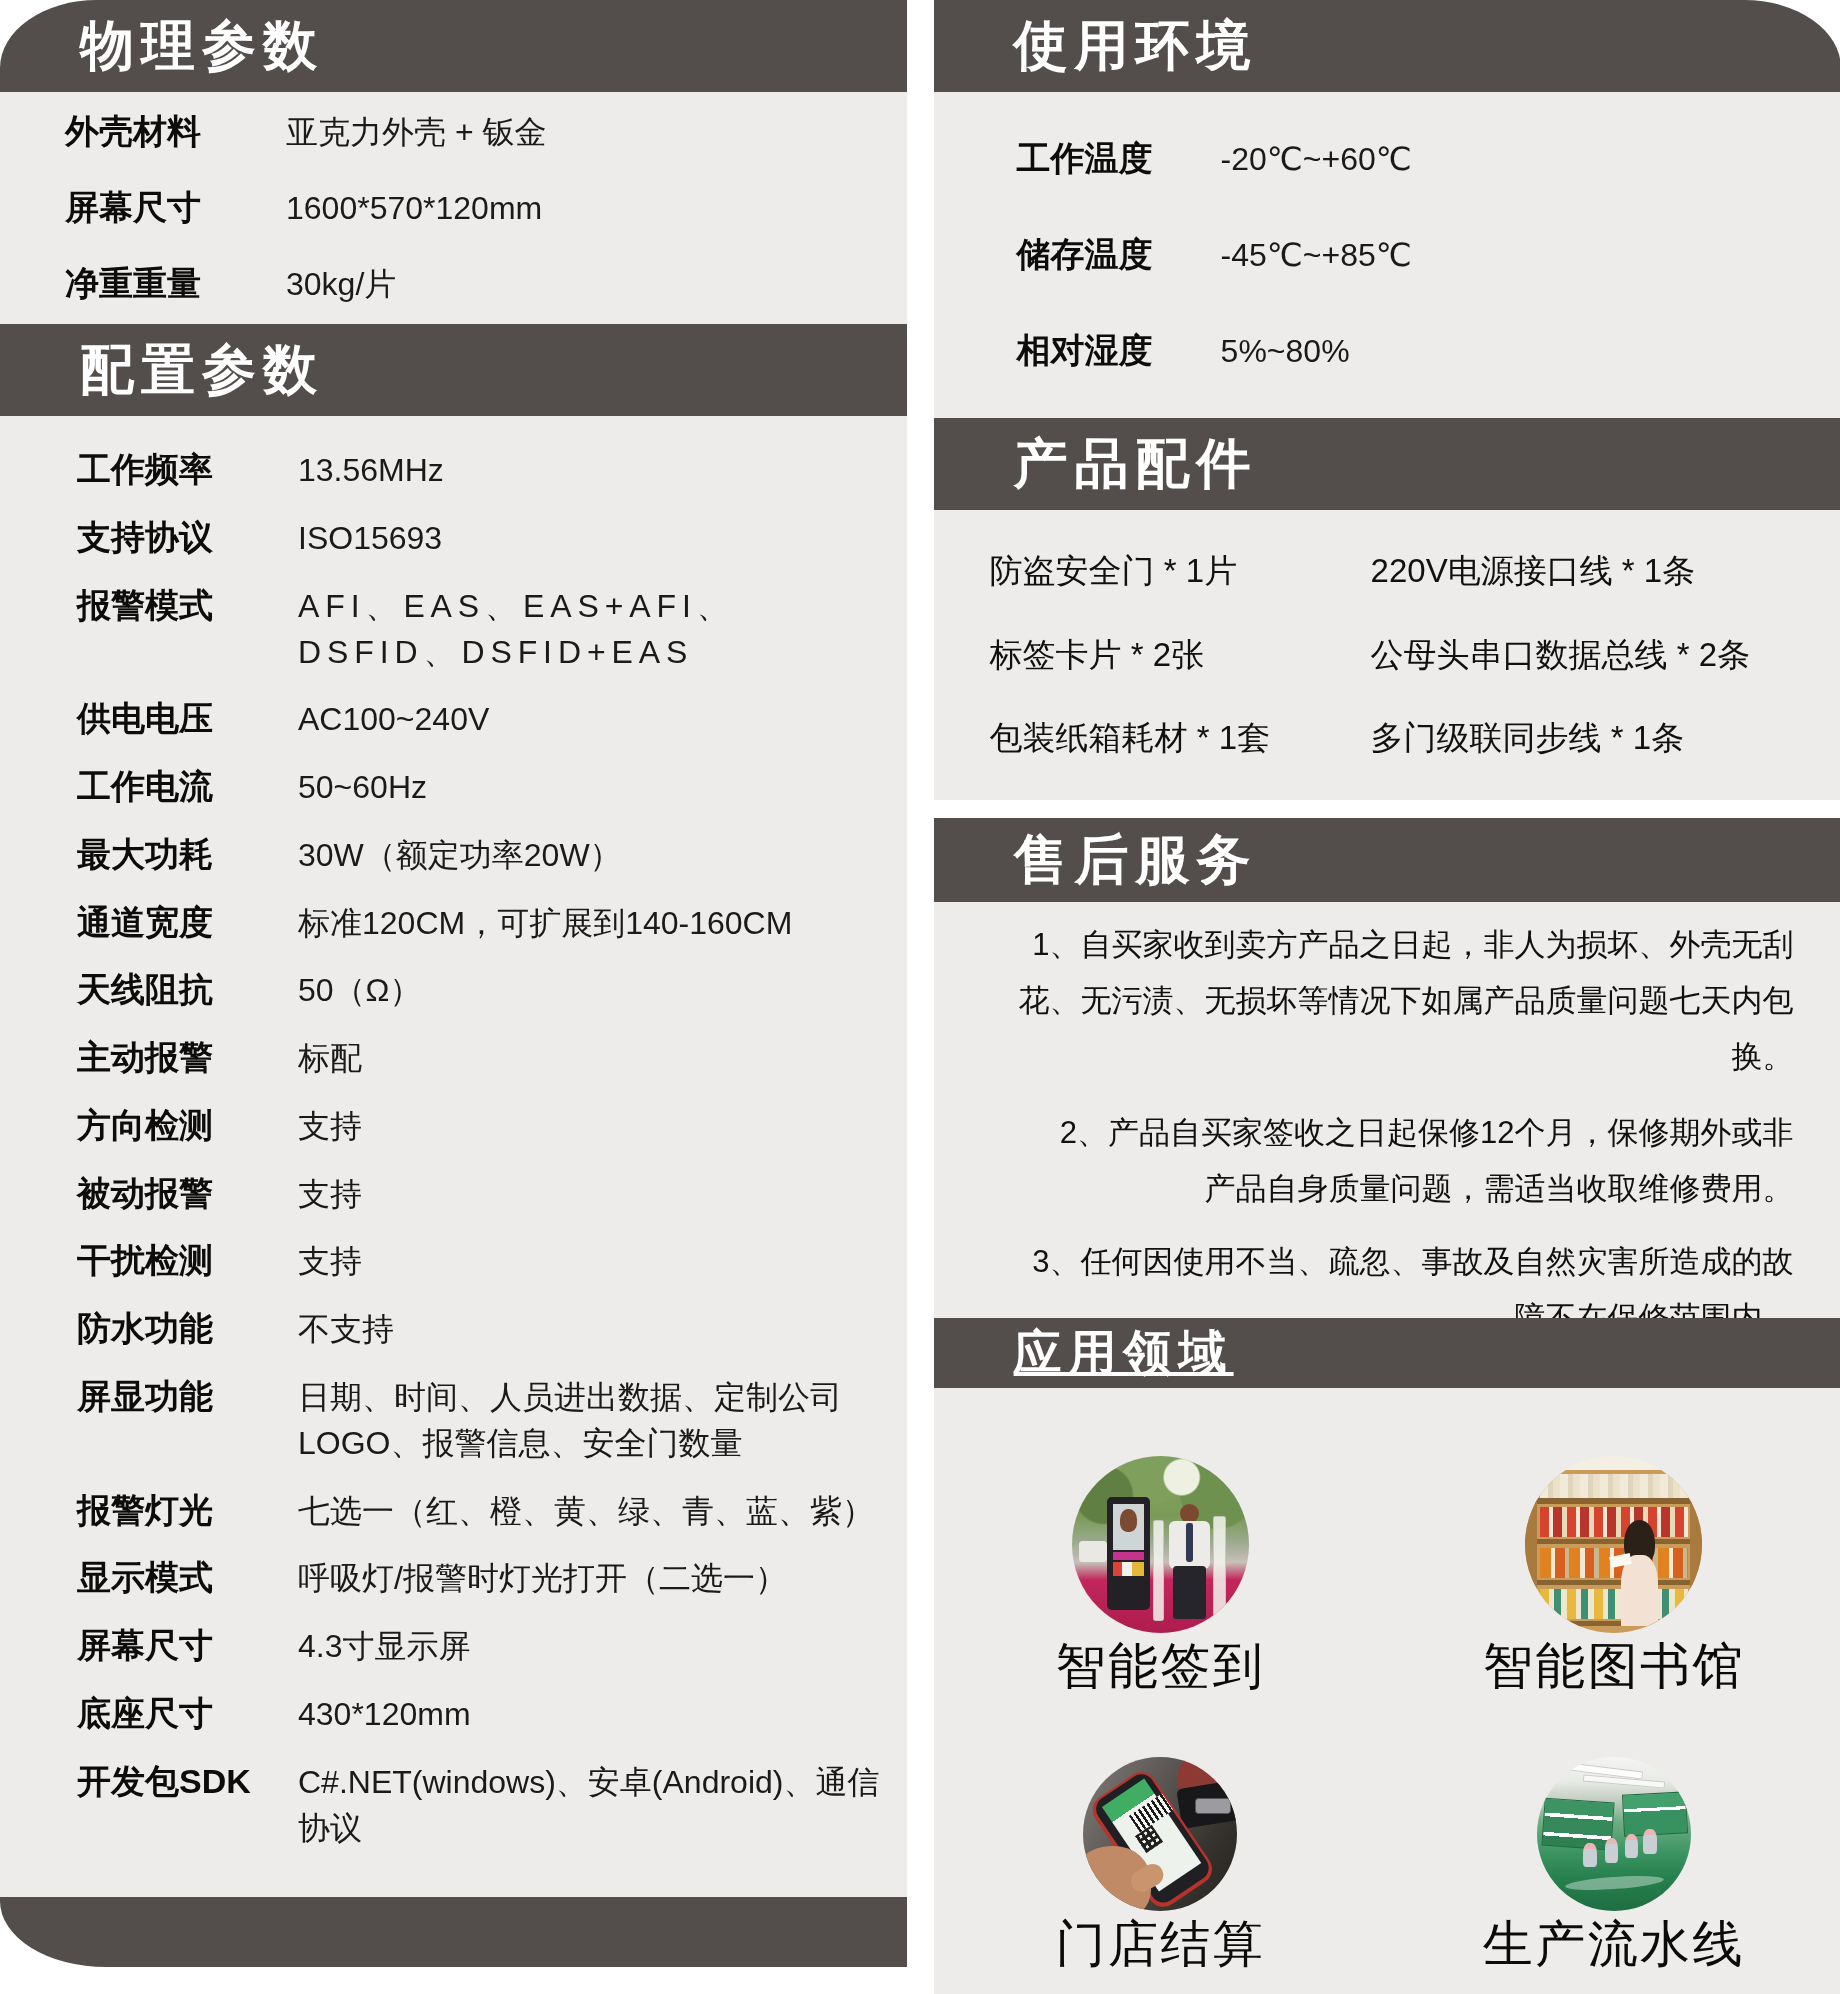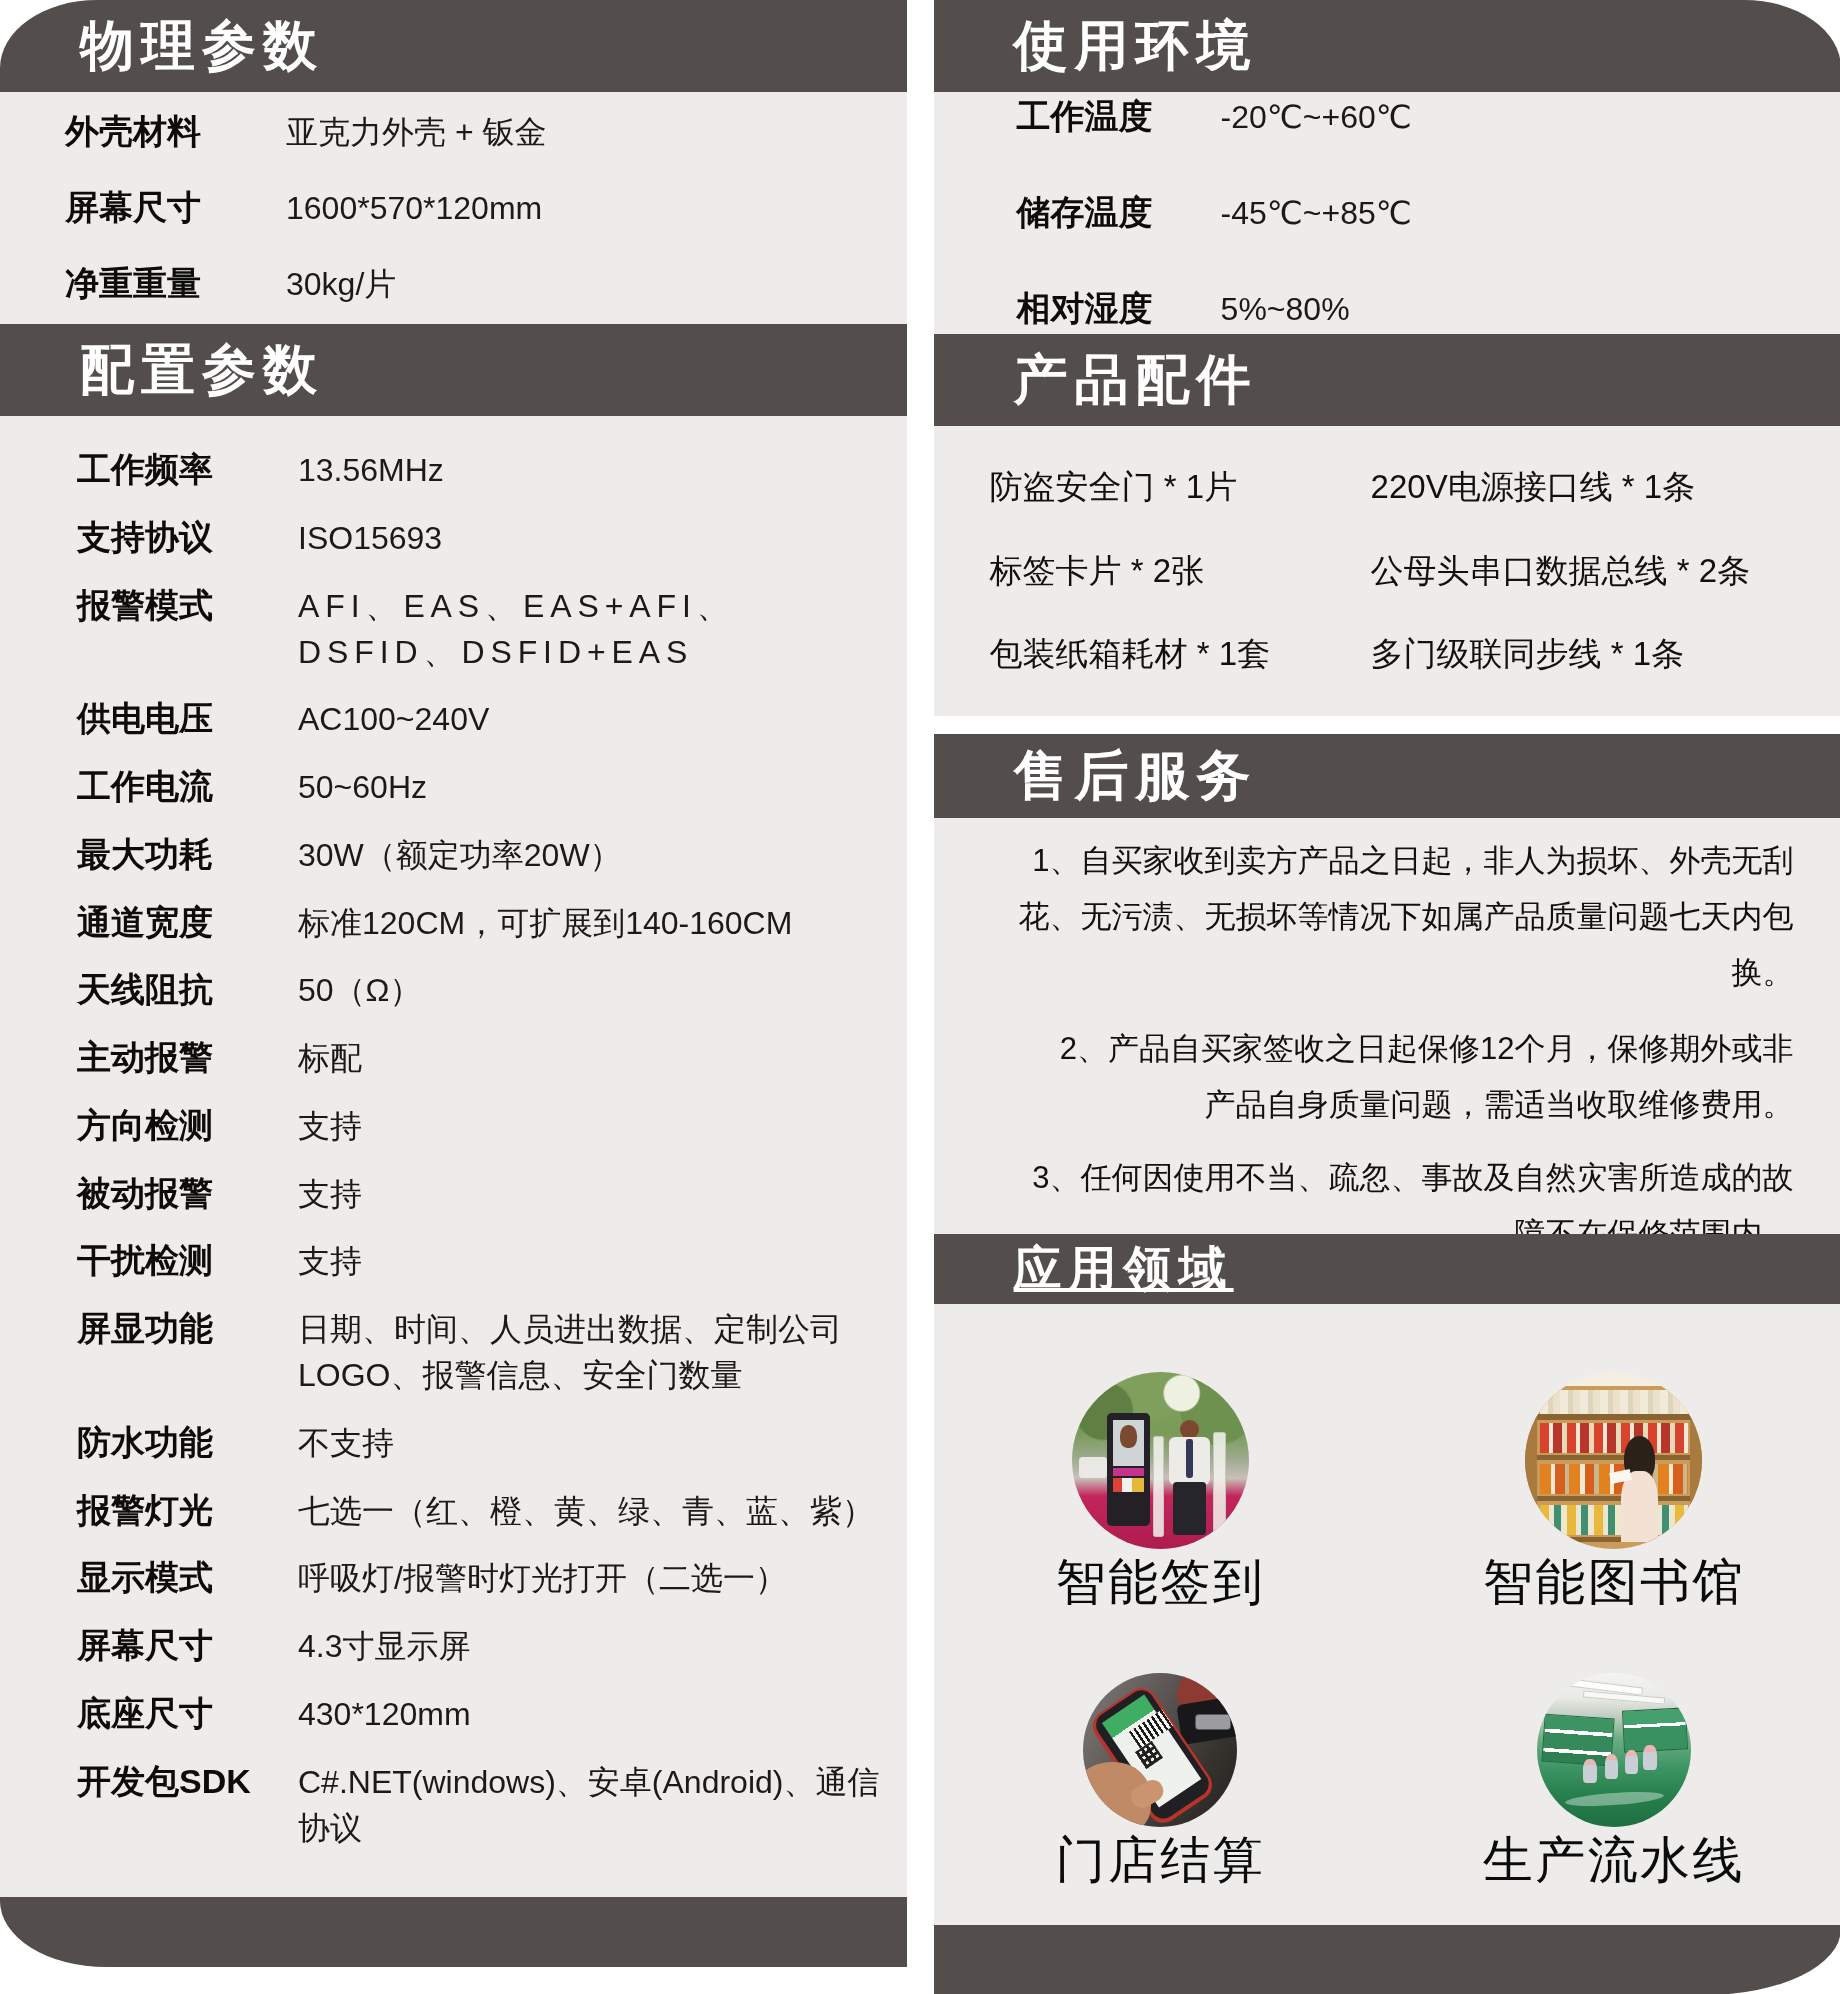--- a/index.html
+++ b/index.html
@@ -26,21 +26,21 @@
   .srow .label{font-size:34px;font-weight:bold;color:#0d0c0b;flex:0 0 auto;white-space:nowrap;}
   .srow .value{font-size:32px;color:#1c1a18;line-height:46px;}
   .left-col .srow{padding-left:65px;}
   .left-col .srow .label{width:221px;}
   .right-col .srow{padding-left:83px;}
   .right-col .srow .label{width:204px;}
   .srow .value{max-width:594px;}
   .value.spaced{letter-spacing:5.9px;}
 
   .panel-phys{height:232px;display:flex;flex-direction:column;justify-content:center;gap:30px;}
-  .panel-env{height:242px;display:flex;flex-direction:column;justify-content:center;gap:50px;}
+  .panel-env{height:326px;display:flex;flex-direction:column;justify-content:center;gap:50px;}
   .panel-config{height:1481px;display:flex;flex-direction:column;justify-content:space-between;padding:31px 0 46px 12px;box-sizing:border-box;}
 
   
   .panel-acc{height:290px;display:grid;grid-template-columns:381px 1fr;align-content:space-evenly;padding:0 35px 0 56px;box-sizing:border-box;row-gap:0;}
   .acc-item{font-size:33px;color:#121110;white-space:nowrap;}
 
   
   .panel-after{height:416px;box-sizing:border-box;padding:15.4px 47px 0 40px;}
   .panel-after p{margin:0 0 16.5px 0;font-size:31px;line-height:56px;text-indent:57px;color:#121110;text-align:right;}
   .panel-after p.p1{margin-bottom:20px;}
@@ -185,26 +185,26 @@
       </div>
       <div class="srow">
         <span class="label">被动报警</span>
         <span class="value">支持</span>
       </div>
       <div class="srow">
         <span class="label">干扰检测</span>
         <span class="value">支持</span>
       </div>
       <div class="srow">
+        <span class="label">防水功能</span>
+        <span class="value">不支持</span>
+      </div>
+      <div class="srow">
         <span class="label">屏显功能</span>
         <span class="value">日期、时间、人员进出数据、定制公司LOGO、报警信息、安全门数量</span>
-      </div>
-      <div class="srow">
-        <span class="label">防水功能</span>
-        <span class="value">不支持</span>
       </div>
       <div class="srow">
         <span class="label">报警灯光</span>
         <span class="value">七选一（红、橙、黄、绿、青、蓝、紫）</span>
       </div>
       <div class="srow">
         <span class="label">显示模式</span>
         <span class="value">呼吸灯/报警时灯光打开（二选一）</span>
       </div>
       <div class="srow">

